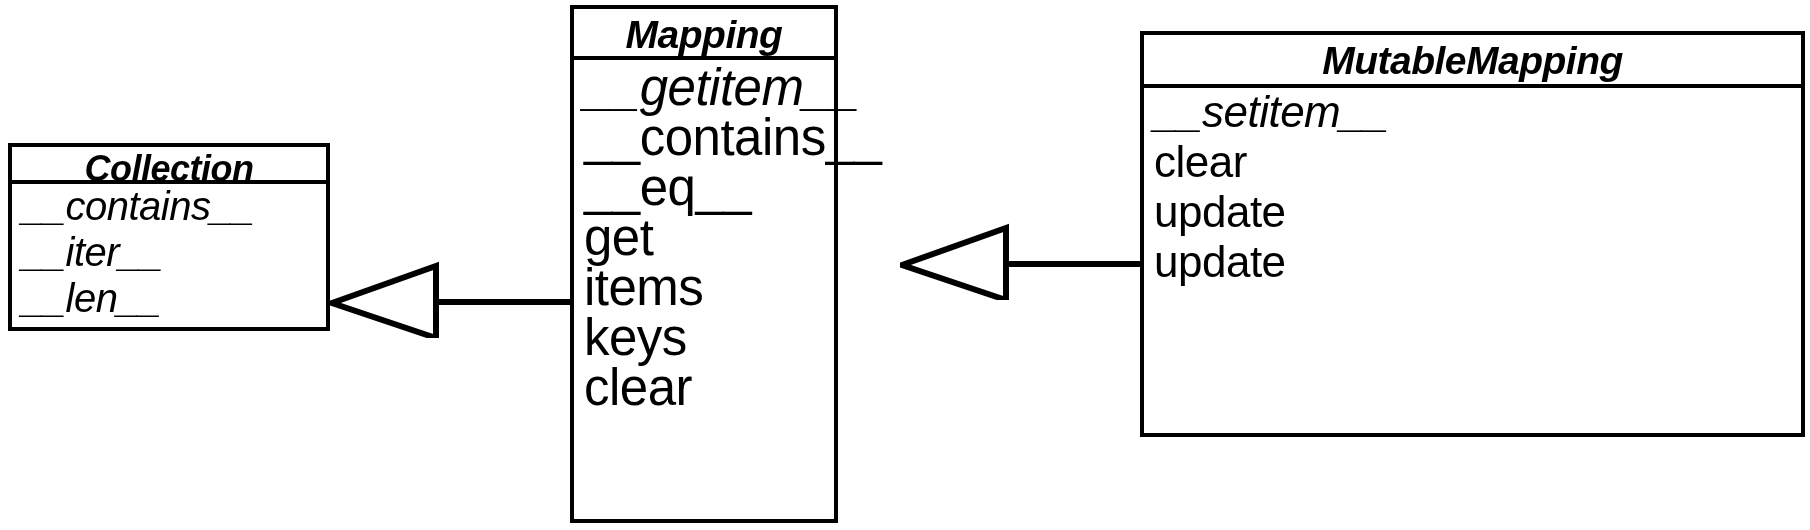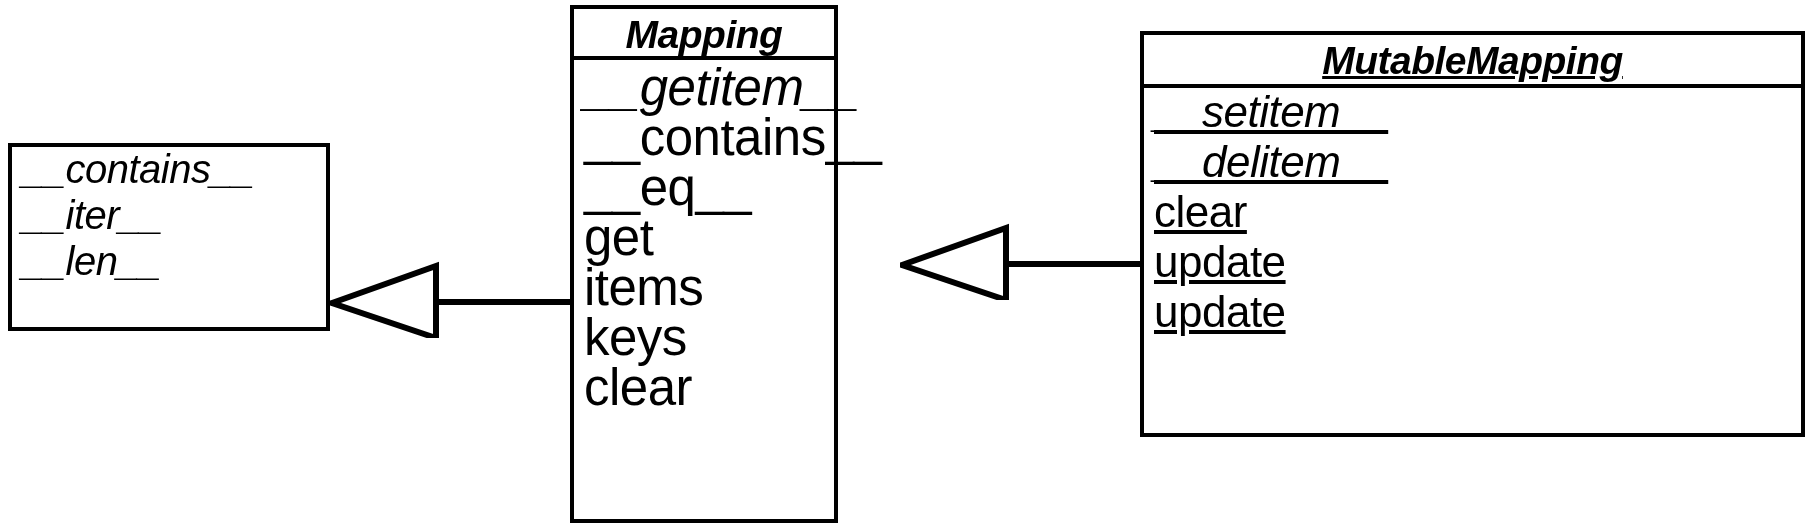--- a/index.html
+++ b/index.html
@@ -63,37 +63,38 @@
   #box-collection .uml-title   { height: 37px; font-size: 36px; padding-top: 4px; }
   #box-collection .uml-member  { font-size: 40px; height: 46px; }
 
   #box-mapping {
     left: 570px; top: 5px;  width: 268px; height: 518px;
   }
   #box-mapping .uml-title   { height: 51px; font-size: 39px; padding-top: 6px; }
   #box-mapping .uml-member  { font-size: 51px; height: 50px; }
 
   #box-mutablemapping {
-    left: 1140px; top: 31px; width: 665px; height: 406px; text-decoration: underline;
+    left: 1140px; top: 31px; width: 665px; height: 406px;
   }
   #box-mutablemapping .uml-title   { height: 53px; font-size: 39px; padding-top: 6px; }
   #box-mutablemapping .uml-member  { font-size: 44px; height: 50px; }
 
   
   .gen-link { position: absolute; z-index: 2; }
 
   #link-collection-mapping  { left: 330px; top: 228px; }
   #link-mapping-mutable     { left: 900px; top: 190px; }
 </style>
 </head>
 <body>
 
 <div id="canvas">
 
   <div class="uml-class" id="box-collection">
+    <div class="uml-title">Collection</div>
     <div class="uml-members">
       <div class="uml-member abstract">__contains__</div>
       <div class="uml-member abstract">__iter__</div>
       <div class="uml-member abstract">__len__</div>
     </div>
   </div>
 
   <div class="uml-class" id="box-mapping">
     <div class="uml-title">Mapping</div>
     <div class="uml-members">
@@ -104,21 +105,20 @@
       <div class="uml-member concrete">items</div>
       <div class="uml-member concrete">keys</div>
       <div class="uml-member concrete">clear</div>
     </div>
   </div>
 
   <div class="uml-class" id="box-mutablemapping">
     <div class="uml-title">MutableMapping</div>
     <div class="uml-members">
       <div class="uml-member abstract">__setitem__</div>
-      <div class="uml-member abstract">__delitem__</div>
       <div class="uml-member concrete">clear</div>
       <div class="uml-member concrete">update</div>
       <div class="uml-member concrete">update</div>
     </div>
   </div>
 
   <div class="gen-link" id="link-collection-mapping">
     <svg width="240" height="110" viewBox="0 0 240 110">
       <polygon points="2,75 106,38 106,110" fill="#ffffff" stroke="#000000" stroke-width="6" stroke-linejoin="miter"></polygon>
       <line x1="104" y1="74" x2="240" y2="74" stroke="#000000" stroke-width="6"></line>

